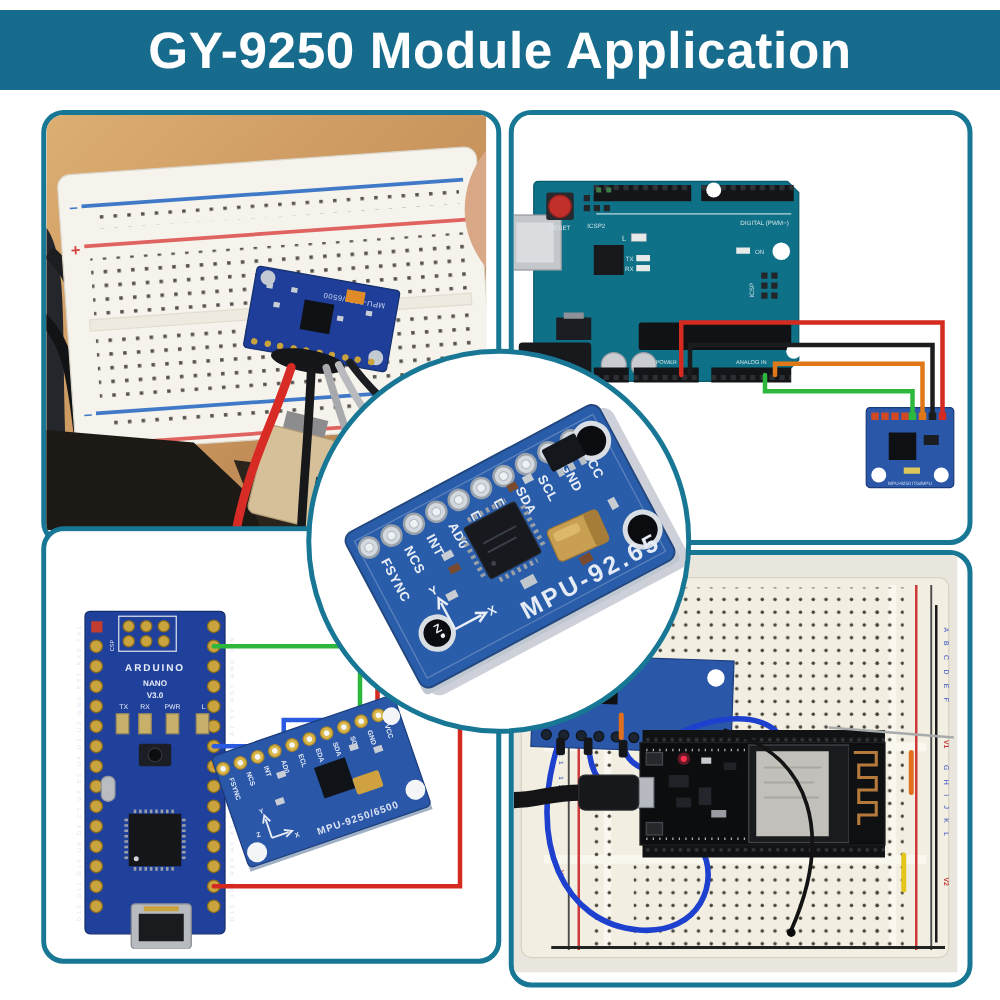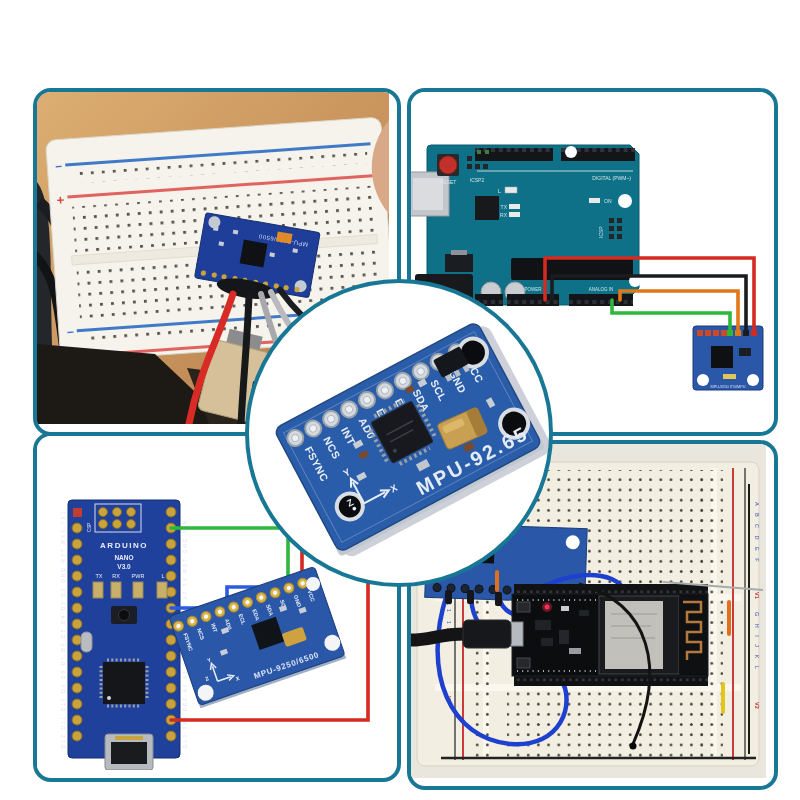--- a/index.html
+++ b/index.html
@@ -6,31 +6,34 @@
   html,body{margin:0;padding:0;}
   body{font-family:"Liberation Sans",sans-serif;background:#ffffff;}
   .page{position:relative;width:800px;height:800px;background:#ffffff;overflow:hidden;}
   .banner{position:absolute;left:0;top:8px;width:800px;height:64px;background:var(--banner);
           display:flex;align-items:center;justify-content:center;}
   .banner h1{margin:0;color:#ffffff;font-size:41px;font-weight:bold;letter-spacing:.5px;}
   .panel{position:absolute;border:4px solid var(--teal);border-radius:18px;overflow:hidden;background:#fff;}
   .panel svg{display:block;}
   #p-tl{left:33px;top:88px;width:360px;height:340px;}
   #p-tr{left:407px;top:88px;width:363px;height:340px;}
-  #p-bl{left:33px;top:432px;width:360px;height:342px;}
+  #p-bl{left:33px;top:421px;width:360px;height:342px;}
   #p-br{left:407px;top:440px;width:363px;height:342px;}
   .circle{position:absolute;left:245px;top:279px;width:300px;height:300px;background:#fff;
           border:4px solid var(--teal);border-radius:50%;overflow:hidden;z-index:10;}
   text{font-family:"Liberation Sans",sans-serif;}
 </style>
 </head>
 <body>
 
 <div class="page">
 
+  <div class="banner">
+    <h1>GY-9250 Module Application</h1>
+  </div>
 
   <div class="panel" id="p-tl">
   <svg viewBox="0 0 352 332" width="352" height="332">
     <defs>
       <linearGradient id="wood" x1="0" y1="0" x2="1" y2="1">
         <stop offset="0" stop-color="#dcae72"></stop>
             <stop offset="0.55" stop-color="#c8935c"></stop>
             <stop offset="1" stop-color="#a97748"></stop>
       </linearGradient>
       <pattern id="dotsTL" width="11" height="11" patternUnits="userSpaceOnUse">

